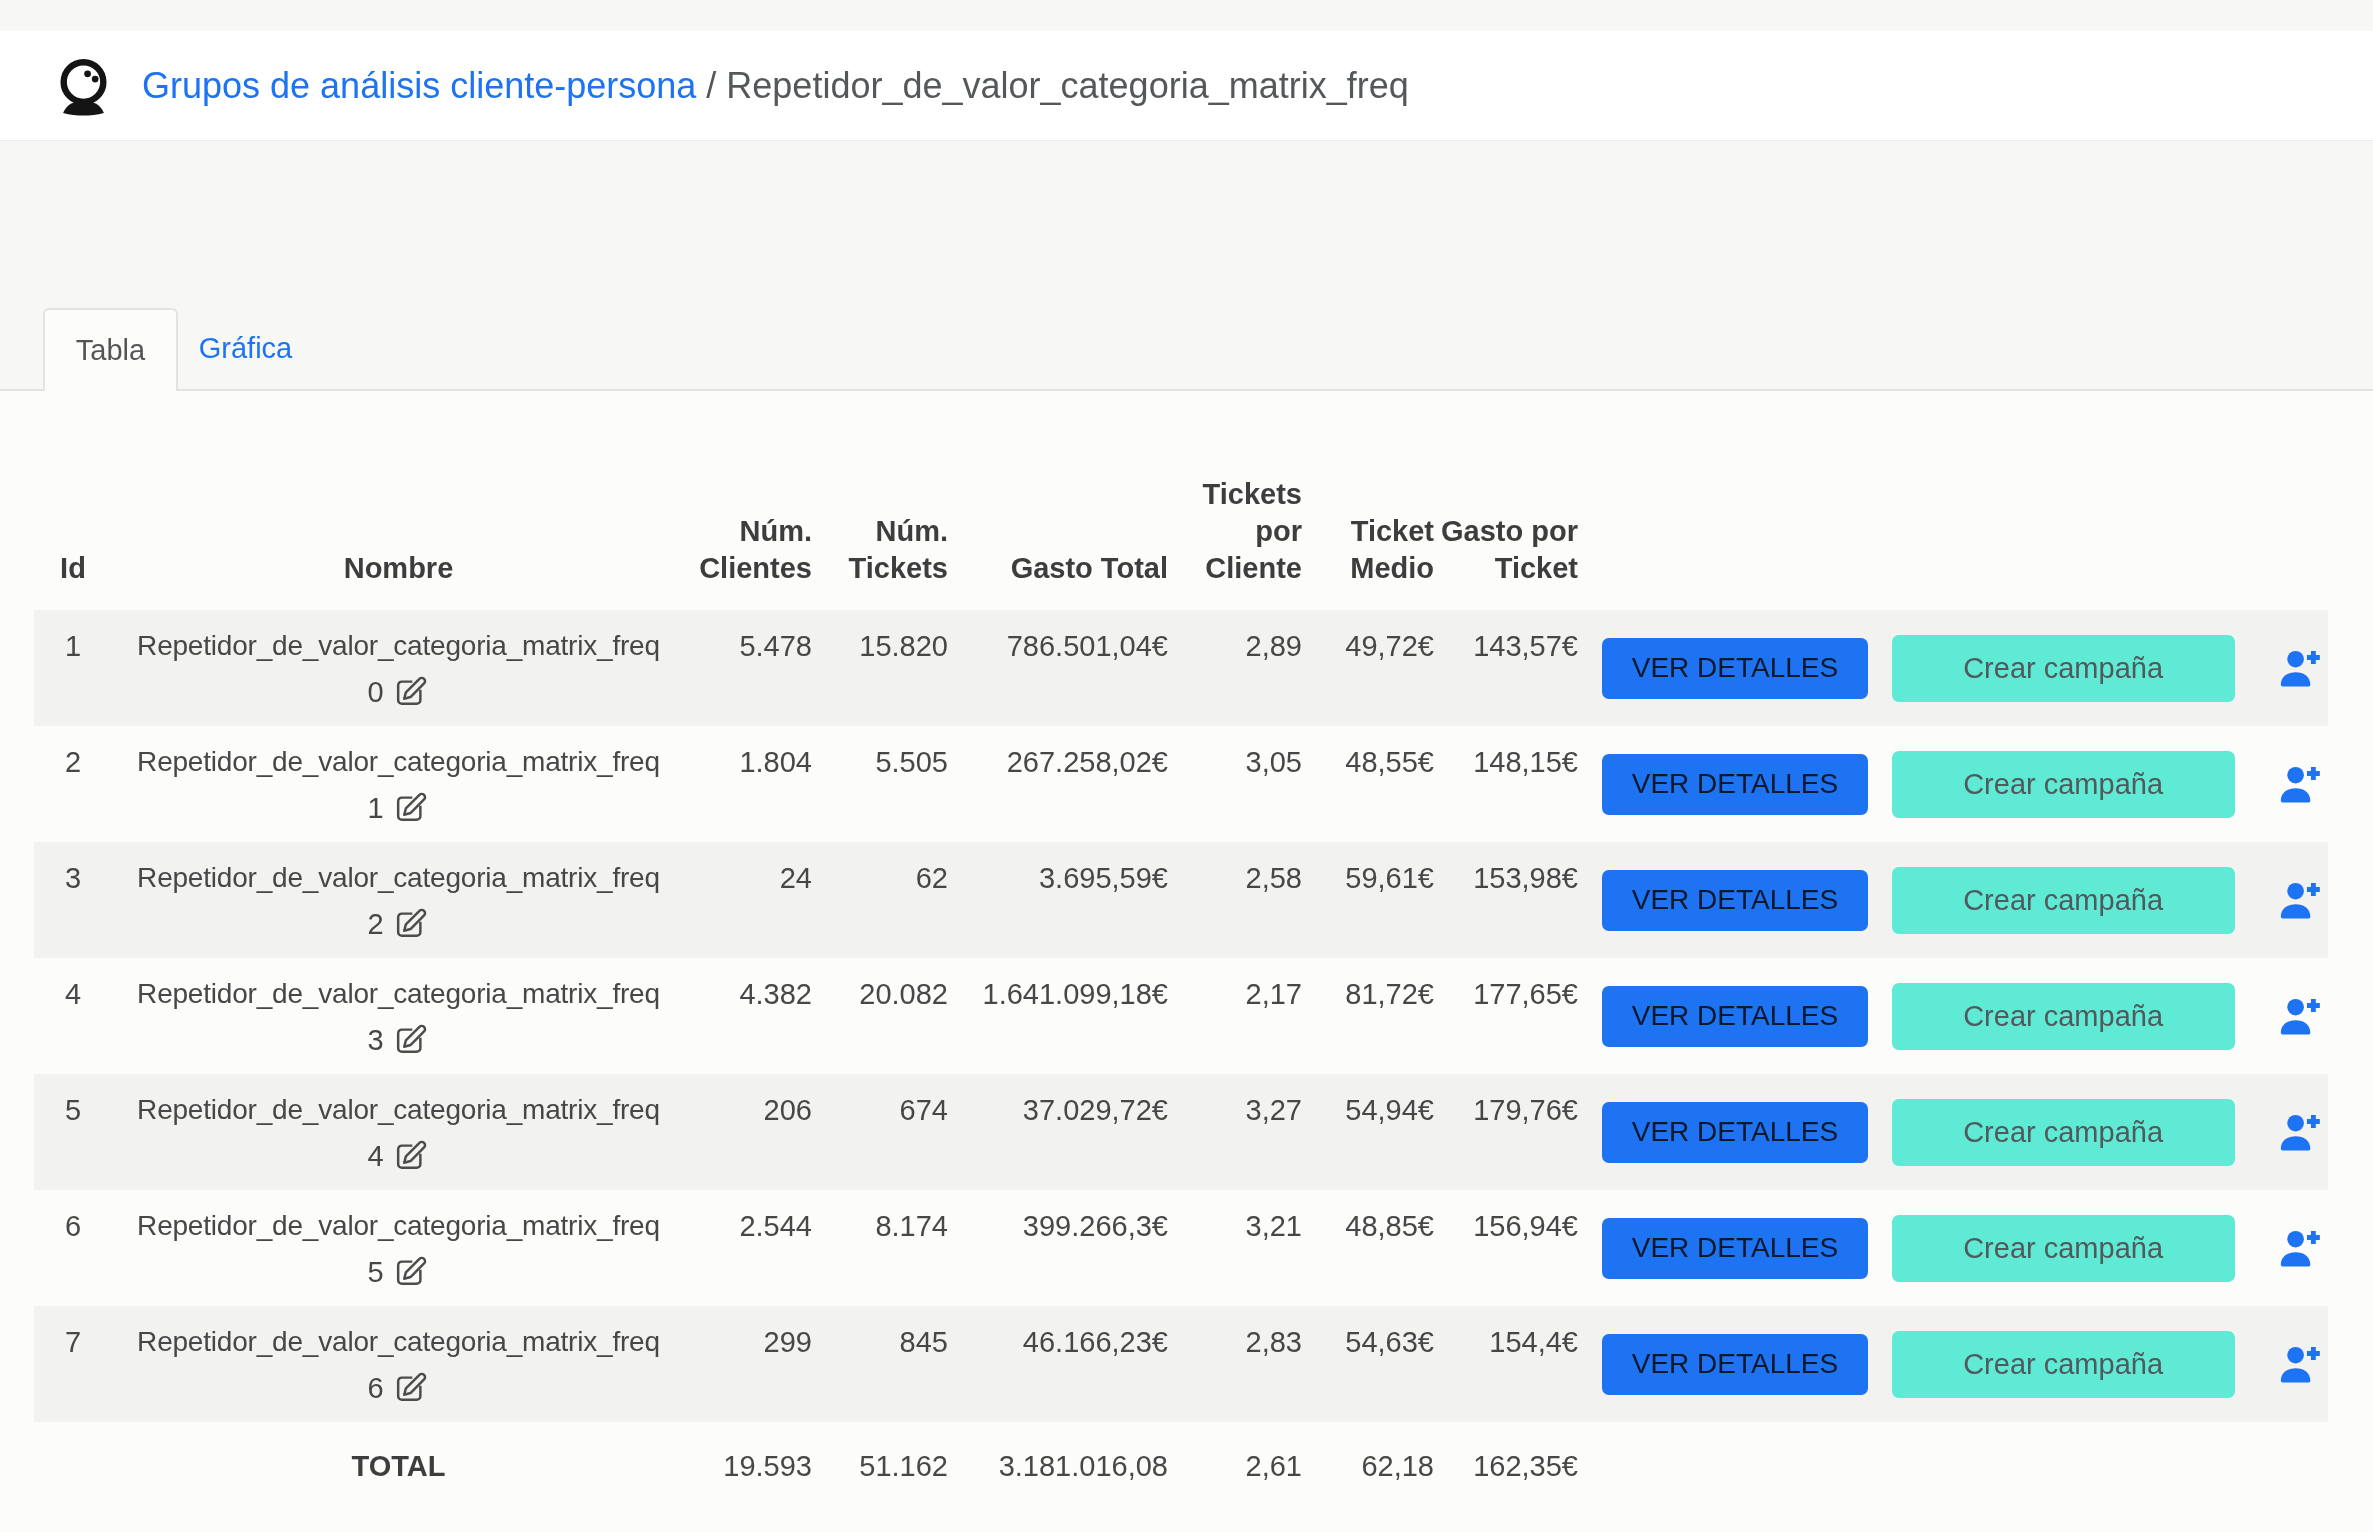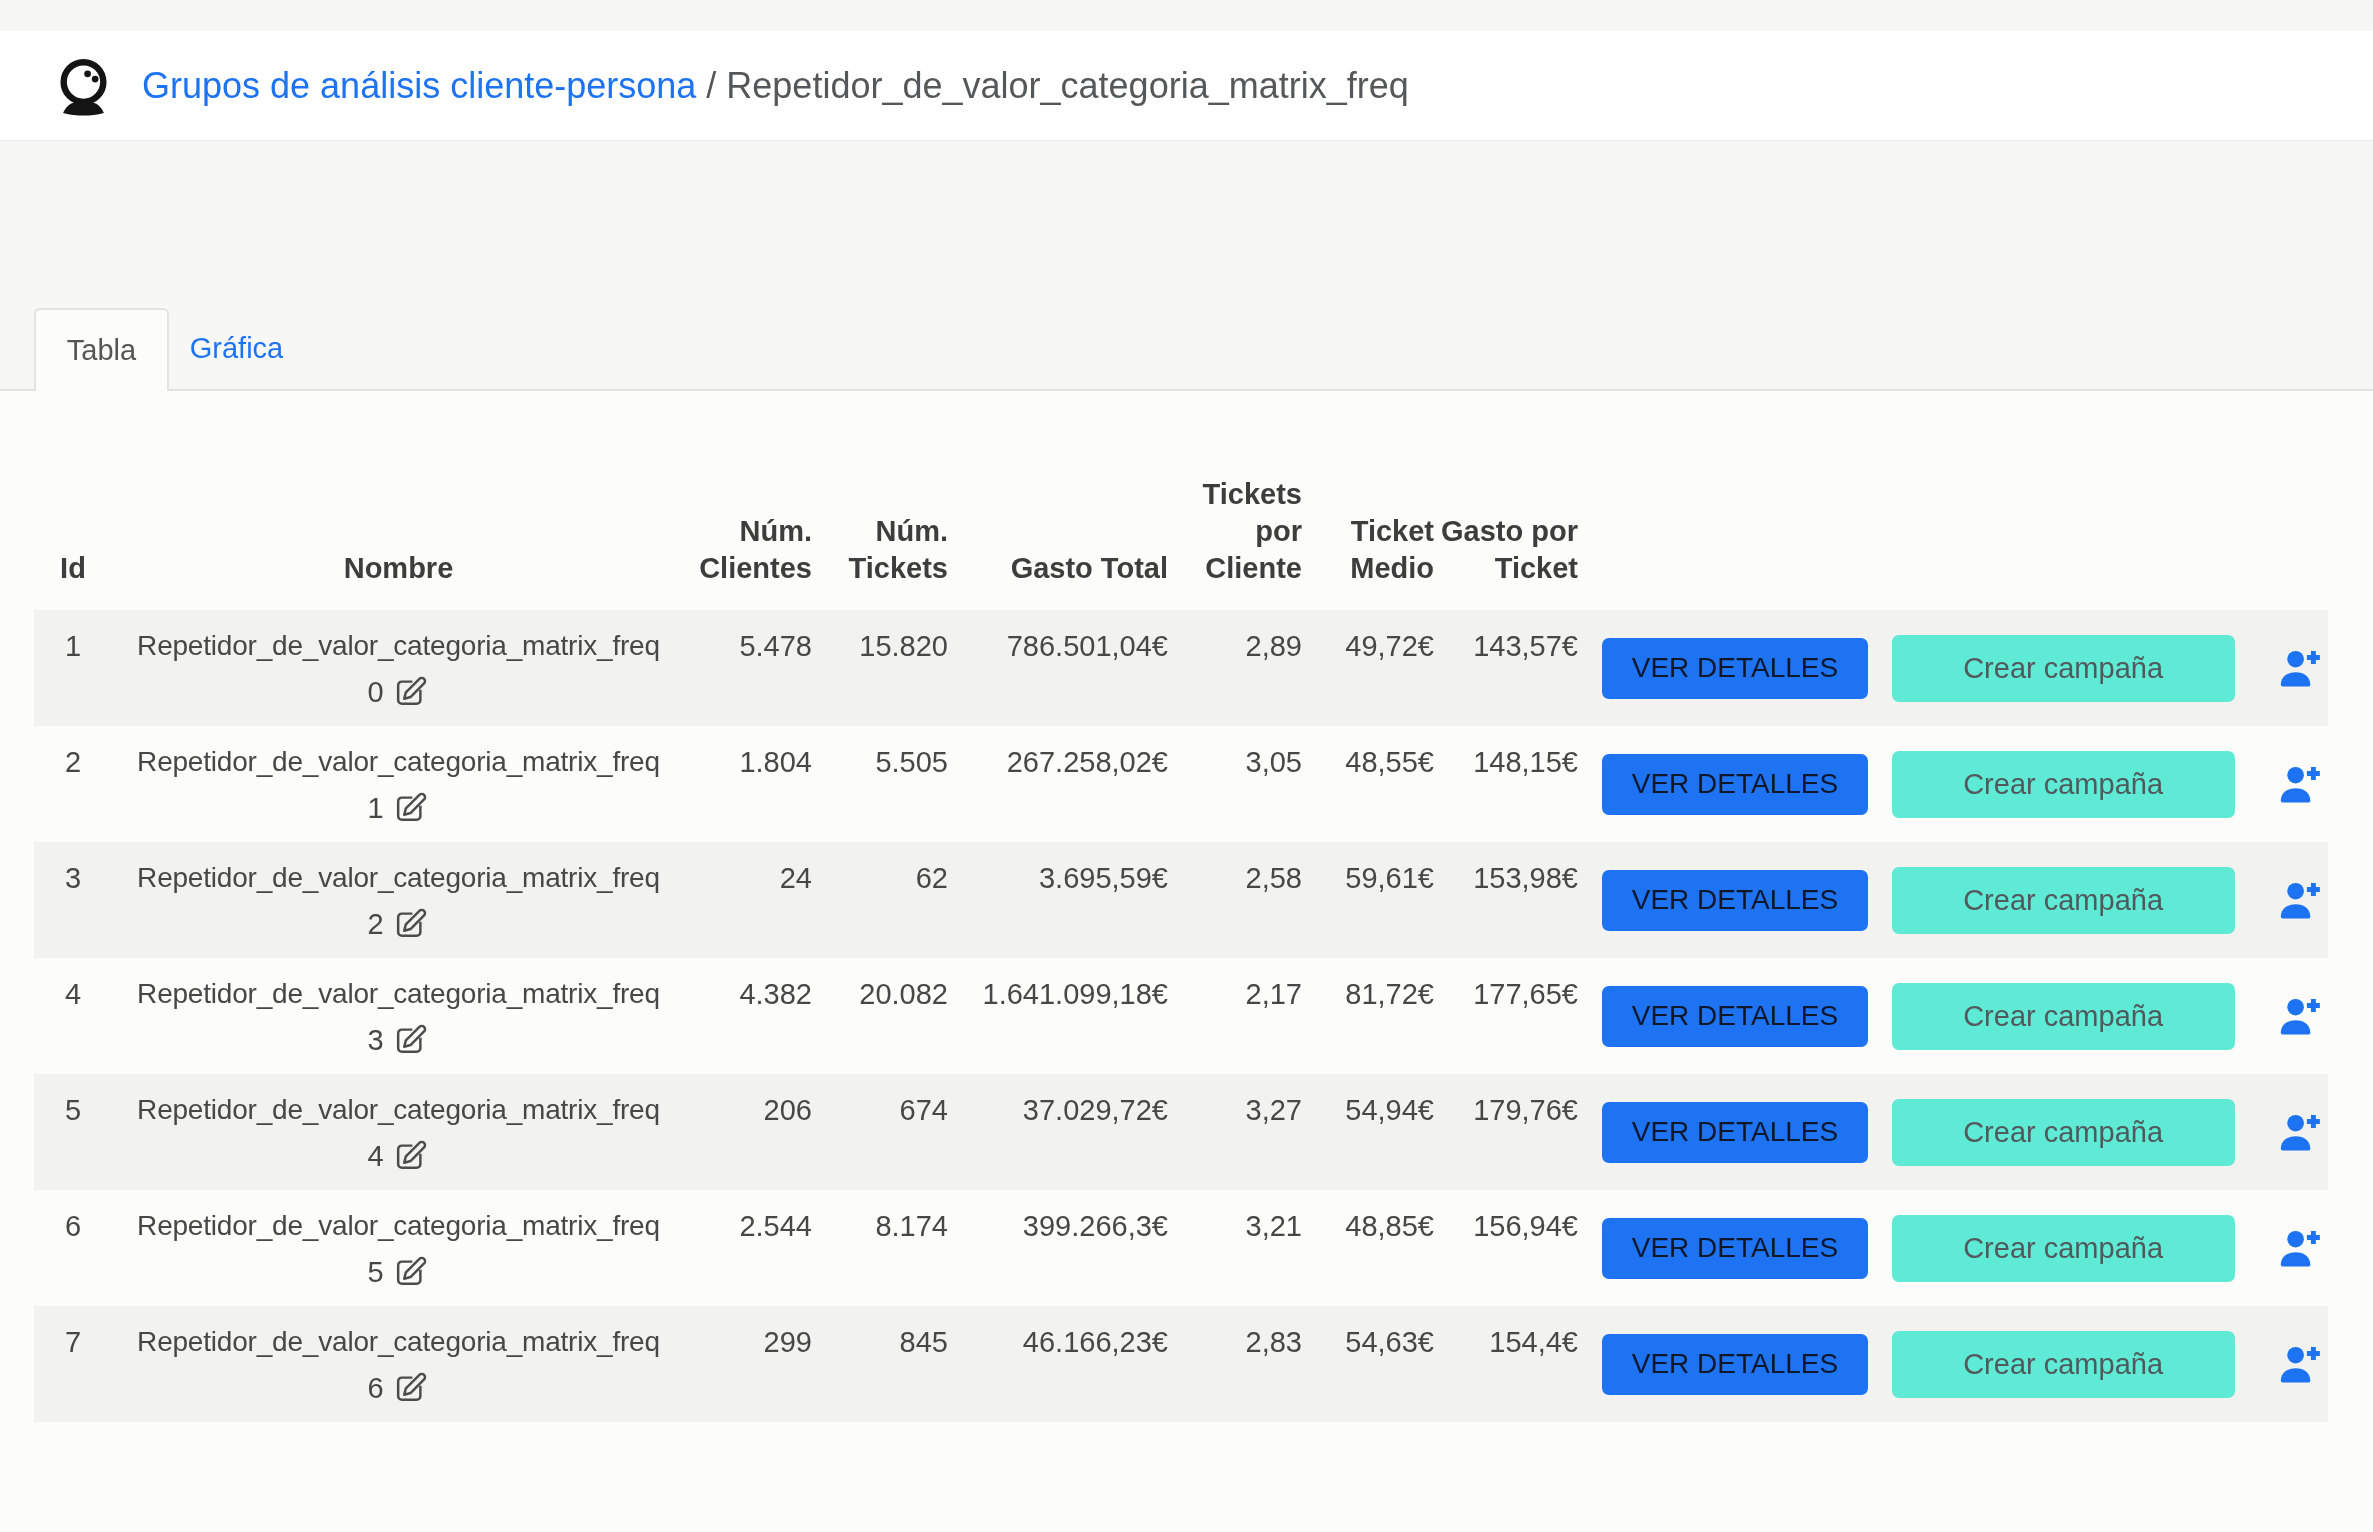--- a/index.html
+++ b/index.html
@@ -11,21 +11,21 @@
     padding:0 66px 0 54px; border-bottom:1px solid #ececea;margin-top:31px; }
   .logo-svg { width:59px; height:63px; margin-right:29px; flex:0 0 auto; cursor:pointer; }
   .crumbs { font-size:36px; color:#55585a; white-space:nowrap; font-weight:400; }
   .crumbs .link { color:#1d73f2; cursor:pointer; }
   .topbar .spacer { flex:1; }
   .reload-btn { background:#1d73f2; color:#fff; font-size:29px; border:none;
     border-radius:7.8px; height:63px; padding:0 35px; font-family:inherit; cursor:pointer; }
 
   
   .band { background:#f7f7f6; padding-top:167px; }
-  .tabbar { display:flex; align-items:flex-end; padding-left:34px;
+  .tabbar { display:flex; align-items:flex-end; padding-left:43px;
     border-bottom:2px solid #e3e3e1; }
   .tab { width:135px; height:81px; display:flex; align-items:center; justify-content:center;
     font-size:29px; cursor:pointer; }
   .tab.active { background:#fcfcfb; border:2px solid #e3e3e1; border-bottom:none;
     border-radius:5.9px 5.9px 0 0; margin-bottom:-2px; height:83px; color:#555555; cursor:default; }
   .tab.inactive { color:#1d73f2; }
 
   
   .panel { background:#fcfcfb; min-height:1171px; padding-top:54px; }
   .table { margin-left:34px; width:2294px; }
@@ -312,16 +312,29 @@
       <div class="c-camp"><button class="btn-camp">Crear campaña</button></div>
       <div class="c-person">
         <svg class="person-btn" viewBox="0 0 46 46">
             <circle cx="19" cy="13.5" r="8.5" fill="#1d73f2"></circle>
             <path d="M5.5 41.3a1.6 1.6 0 0 1-1.6-1.6c0-8.3 6.6-12.9 15.1-12.9s15.1 4.6 15.1 12.9a1.6 1.6 0 0 1-1.6 1.6z" fill="#1d73f2"></path>
             <path d="M37.2 5.2v13.2M30.6 11.8h13.2" stroke="#1d73f2" stroke-width="5"></path>
           </svg>
       </div>
     </div>
 
+    <div class="trow total-row">
+      <div class="c-id"></div>
+      <div class="c-name total-label">TOTAL</div>
+      <div class="c-cli">19.593</div>
+      <div class="c-tic">51.162</div>
+      <div class="c-gt">3.181.016,08</div>
+      <div class="c-tpc">2,61</div>
+      <div class="c-tm">62,18</div>
+      <div class="c-gpc">162,35€</div>
+      <div class="c-det"></div>
+      <div class="c-camp"></div>
+      <div class="c-person"></div>
+    </div>
 
   </div>
 </div>
 
 
 </body></html>

